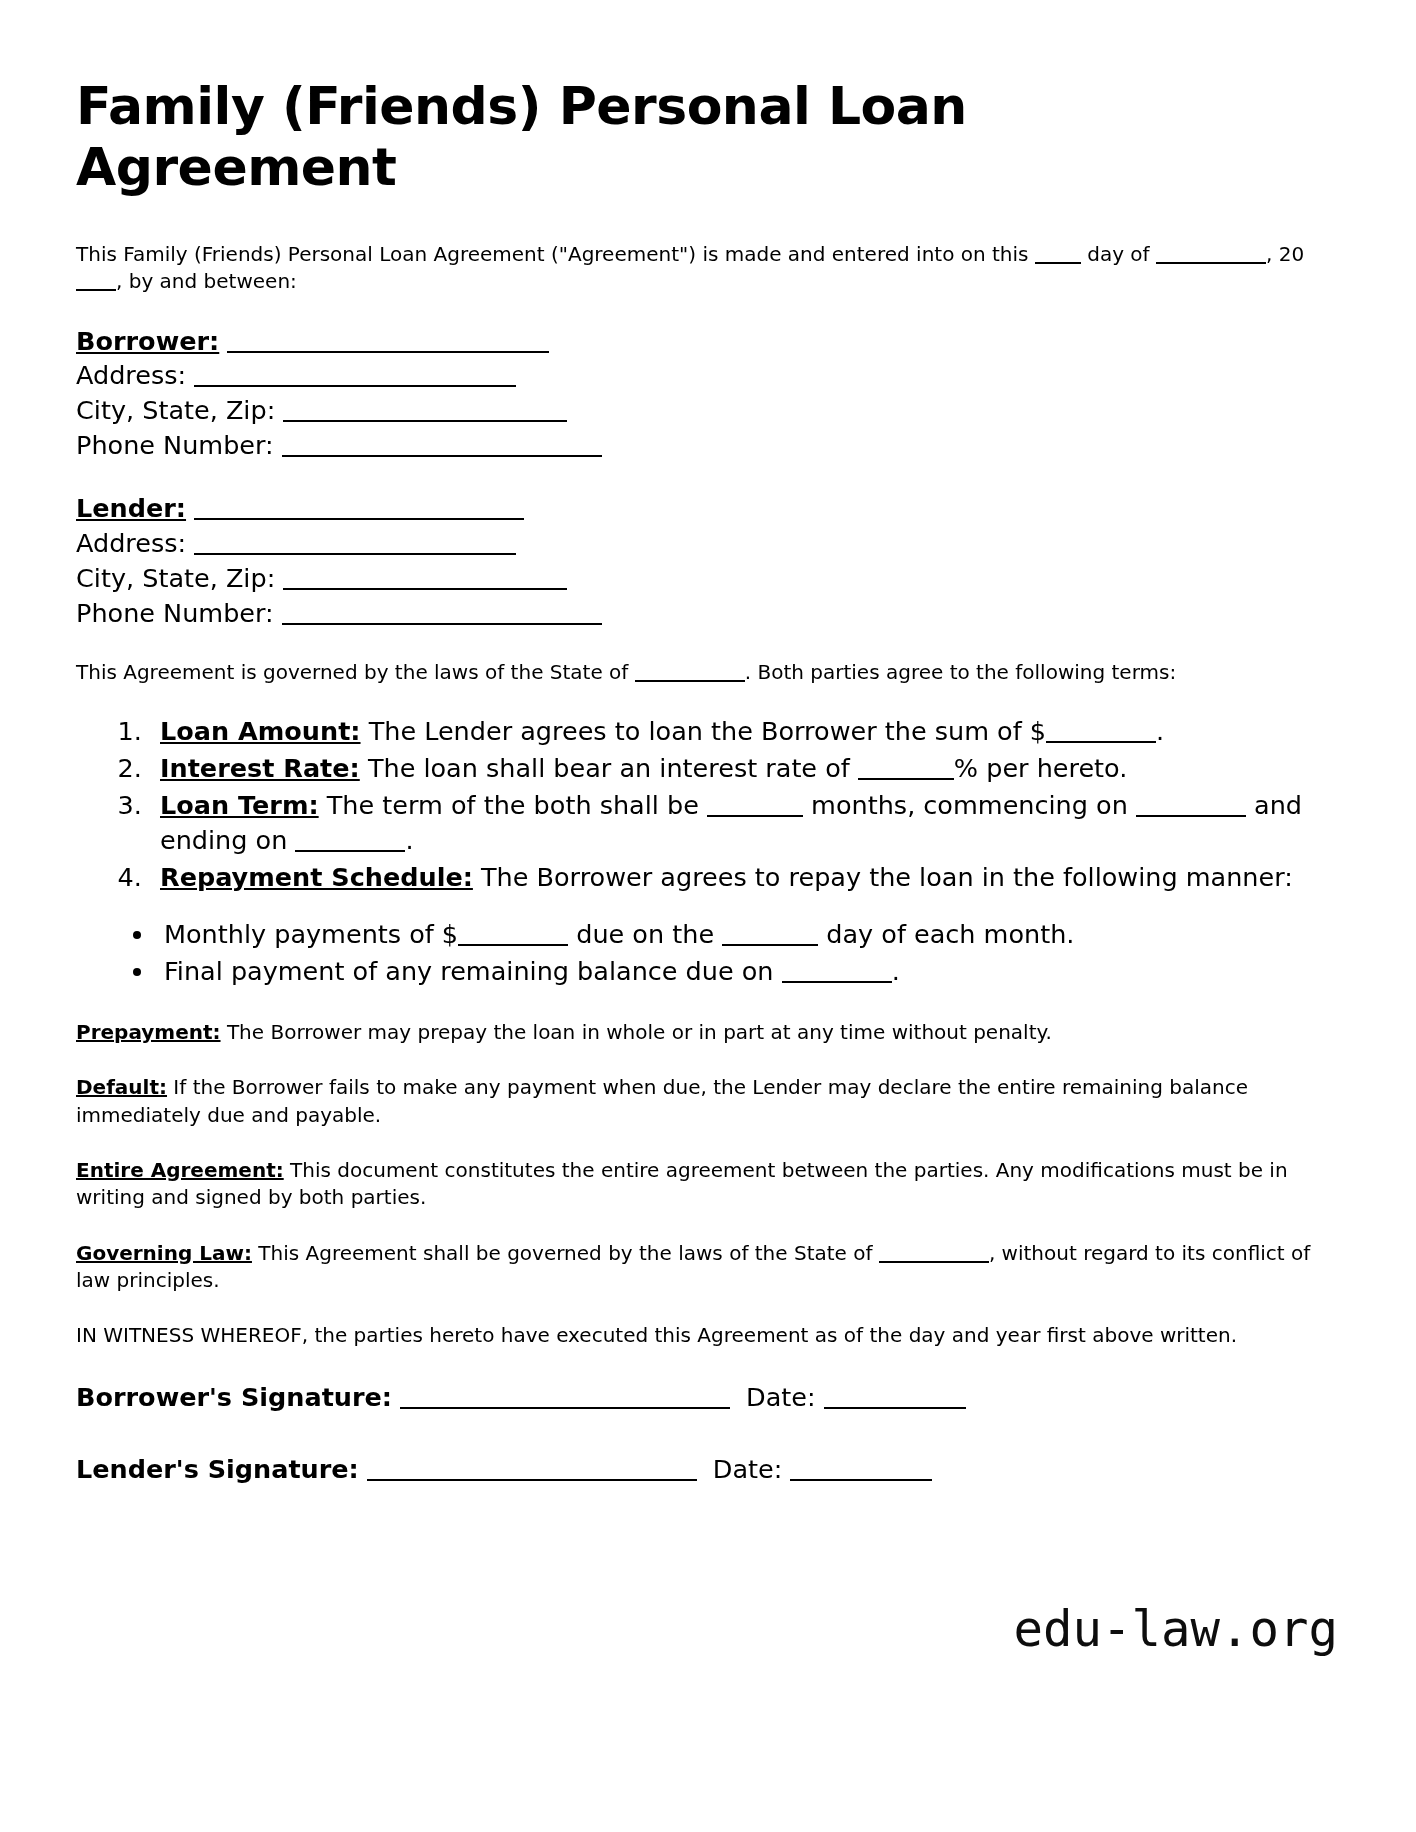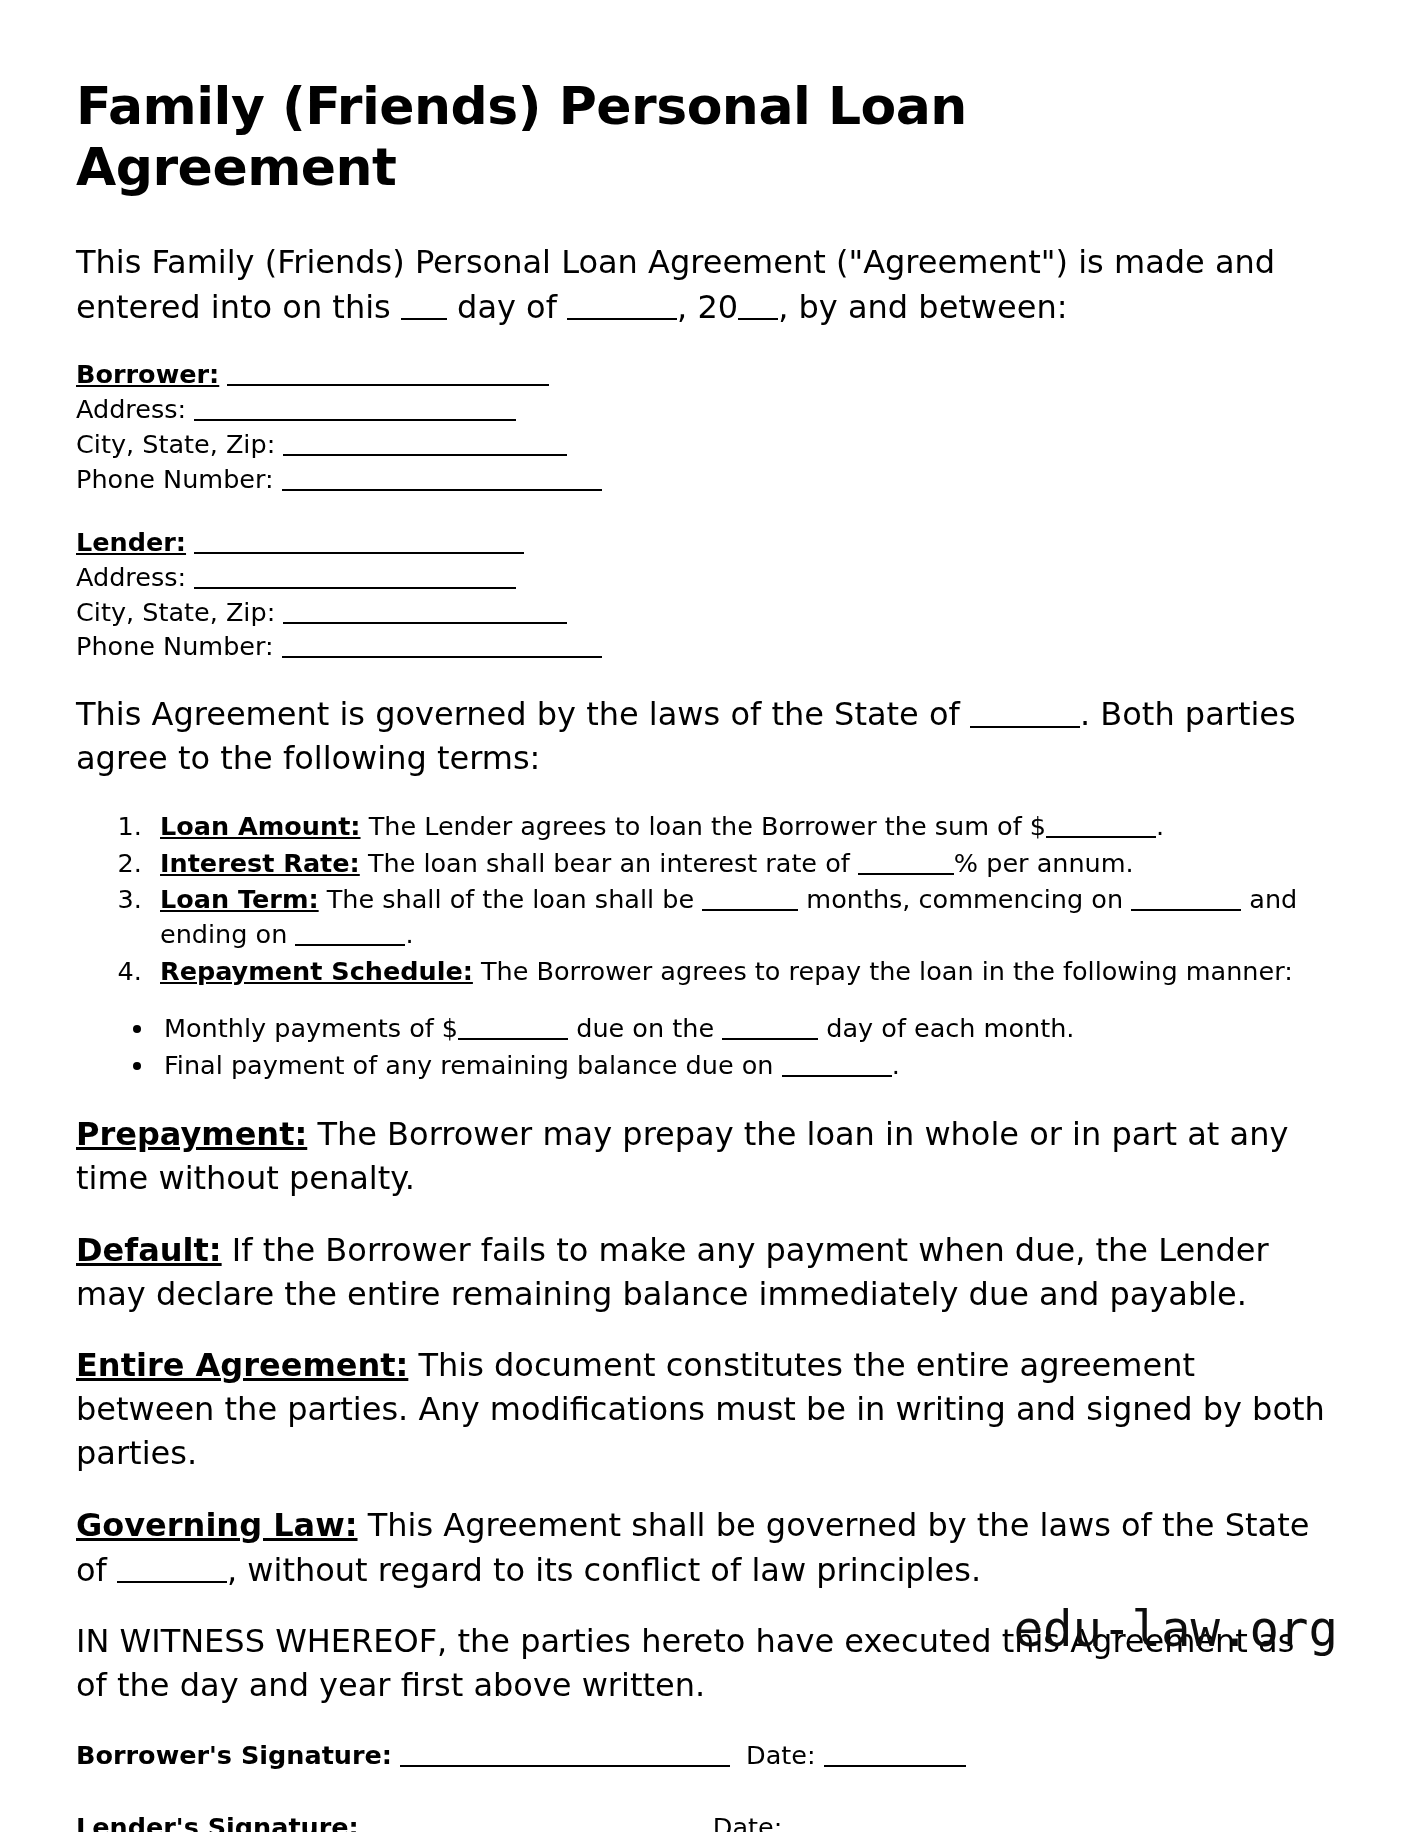--- a/index.html
+++ b/index.html
@@ -24,21 +24,21 @@
   }
   .doc-title {
     font-size: 52px;
     font-weight: bold;
     line-height: 1.18;
     letter-spacing: -0.5px;
     margin: 0 0 42px 0;
     max-width: 1000px;
   }
   p.para {
-    font-size: 32px;
+    font-size: 20px;
     line-height: 1.37;
     margin: 0 0 28px 0;
     max-width: 1262px;
   }
   .blk {
     font-size: 25.5px;
     line-height: 1.37;
     margin: 0 0 28px 0;
   }
   .blk .row { white-space: nowrap; }
@@ -126,22 +126,22 @@
     <div class="row"><span class="b">Lender:</span><span class="sp-1"></span><span class="ul u-lname"></span></div>
     <div class="row"><span>Address:</span><span class="sp-1"></span><span class="ul u-addr"></span></div>
     <div class="row"><span>City, State, Zip:</span><span class="sp-1"></span><span class="ul u-city"></span></div>
     <div class="row"><span>Phone Number:</span><span class="sp-1"></span><span class="ul u-phone"></span></div>
   </div>
 
   <p class="para"><span>This Agreement is governed by the laws of the State of </span><span class="ul u-lg"></span><span>. Both parties agree to the following terms:</span></p>
 
   <ol class="terms">
     <li><span class="b">Loan Amount:</span><span> The Lender agrees to loan the Borrower the sum of $</span><span class="ul u-lg"></span><span>.</span></li>
-    <li><span class="b">Interest Rate:</span><span> The loan shall bear an interest rate of </span><span class="ul u-md"></span><span>% per annum.</span></li>
-    <li><span class="b">Loan Term:</span><span> The shall of the loan shall be </span><span class="ul u-md"></span><span> months, commencing on </span><span class="ul u-lg"></span><span> and ending on </span><span class="ul u-lg"></span><span>.</span></li>
+    <li><span class="b">Interest Rate:</span><span> The loan shall bear an interest rate of </span><span class="ul u-md"></span><span>% per hereto.</span></li>
+    <li><span class="b">Loan Term:</span><span> The term of the both shall be </span><span class="ul u-md"></span><span> months, commencing on </span><span class="ul u-lg"></span><span> and ending on </span><span class="ul u-lg"></span><span>.</span></li>
     <li><span class="b">Repayment Schedule:</span><span> The Borrower agrees to repay the loan in the following manner:</span></li>
   </ol>
 
   <ul class="sched">
     <li><span>Monthly payments of $</span><span class="ul u-lg"></span><span> due on the </span><span class="ul u-md"></span><span> day of each month.</span></li>
     <li><span>Final payment of any remaining balance due on </span><span class="ul u-lg"></span><span>.</span></li>
   </ul>
 
   <p class="para"><span class="b">Prepayment:</span><span> The Borrower may prepay the loan in whole or in part at any time without penalty.</span></p>
 

